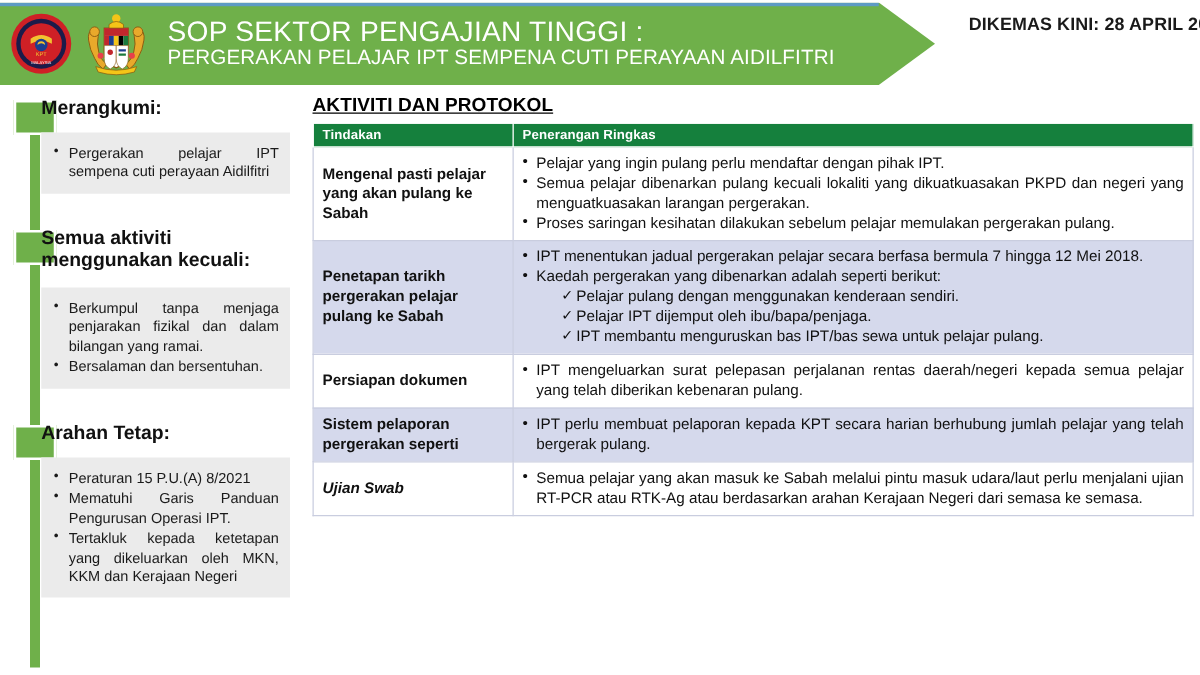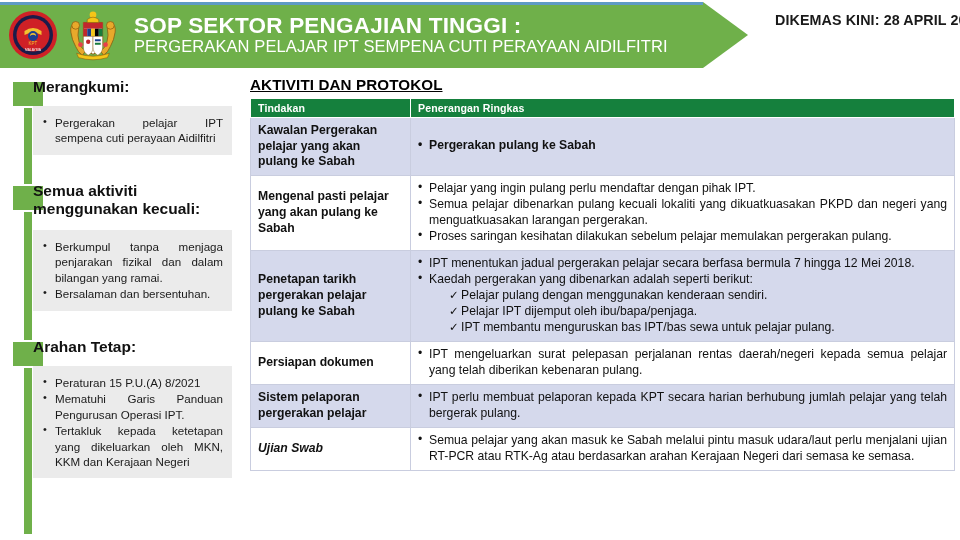--- a/index.html
+++ b/index.html
@@ -49,21 +49,21 @@
   
   .emblem-jata { width: 58px; height: 52px; }
 
   .banner-text {
     margin-left: 12px;
     color: #ffffff;
     line-height: 1.08;
   }
   .banner-title {
     font-size: 22.5px;
-    font-weight: 700;
+    font-weight: 400;
     letter-spacing: .2px;
     white-space: nowrap;
   }
   .banner-subtitle {
     font-size: 16.5px;
     font-weight: 400;
     letter-spacing: .1px;
     white-space: nowrap;
   }
 
@@ -315,28 +315,20 @@
   <div class="panel">
     <div class="panel-title">AKTIVITI DAN PROTOKOL</div>
     <table class="sop">
       <thead>
         <tr>
           <th style="width:160px;">Tindakan</th>
           <th>Penerangan Ringkas</th>
         </tr>
       </thead>
       <tbody id="sop-body">
-          <tr class="rowshade">
-            <td class="act">Kawalan Pergerakan pelajar yang akan pulang ke Sabah</td>
-            <td class="desc">
-              <ul>
-                <li class="bold"><span>Pergerakan pulang ke Sabah</span></li>
-              </ul>
-            </td>
-          </tr>
           <tr class="rowplain">
             <td class="act">Mengenal pasti pelajar yang akan pulang ke Sabah</td>
             <td class="desc">
               <ul>
                 <li><span>Pelajar yang ingin pulang perlu mendaftar dengan pihak IPT.</span></li>
                 <li><span>Semua pelajar dibenarkan pulang kecuali lokaliti yang dikuatkuasakan PKPD dan negeri yang menguatkuasakan larangan pergerakan.</span></li>
                 <li><span>Proses saringan kesihatan dilakukan sebelum pelajar memulakan pergerakan pulang.</span></li>
               </ul>
             </td>
           </tr>
@@ -355,21 +347,21 @@
           </tr>
           <tr class="rowplain">
             <td class="act">Persiapan dokumen</td>
             <td class="desc">
               <ul>
                 <li><span>IPT mengeluarkan surat pelepasan perjalanan rentas daerah/negeri kepada semua pelajar yang telah diberikan kebenaran pulang.</span></li>
               </ul>
             </td>
           </tr>
           <tr class="rowshade">
-            <td class="act">Sistem pelaporan pergerakan pelajar</td>
+            <td class="act">Sistem pelaporan pergerakan seperti</td>
             <td class="desc">
               <ul>
                 <li><span>IPT perlu membuat pelaporan kepada KPT secara harian berhubung jumlah pelajar yang telah bergerak pulang.</span></li>
               </ul>
             </td>
           </tr>
           <tr class="rowplain">
             <td class="act italic">Ujian Swab</td>
             <td class="desc">
               <ul>

